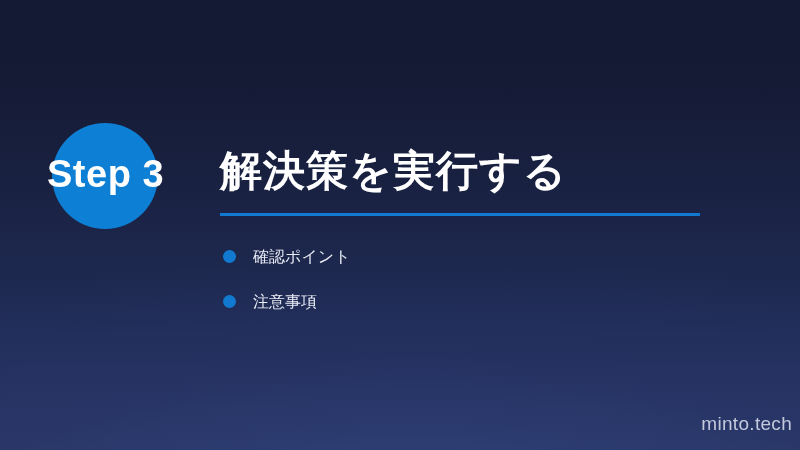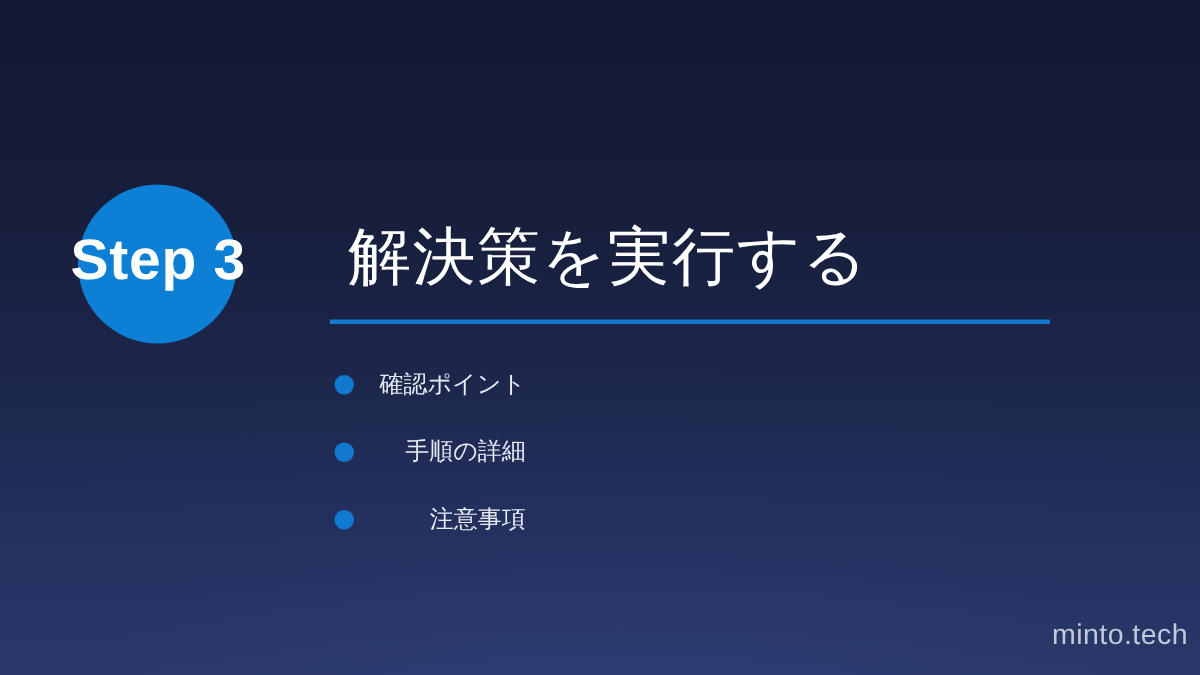--- a/index.html
+++ b/index.html
@@ -59,26 +59,26 @@
     font-size: 38px;
     font-weight: bold;
     letter-spacing: 0.5px;
     line-height: 42px;
     white-space: nowrap;
   }
 
   
   .title {
     position: absolute;
-    left: 232px;
+    left: 220px;
     top: 146px;
     z-index: 2;
     color: #ffffff;
     font-size: 42px;
-    font-weight: normal;
+    font-weight: bold;
     line-height: 50px;
     letter-spacing: 1px;
     white-space: nowrap;
   }
 
   .divider {
     position: absolute;
     left: 220px;
     top: 213px;
     width: 480px;
@@ -96,21 +96,20 @@
     margin: 0;
     padding: 0;
     list-style: none;
   }
 
   .bullet-item {
     position: relative;
     height: 45px;
     display: flex;
     align-items: center;
-    justify-content: space-between;
   }
 
   .bullet-dot {
     width: 13px;
     height: 13px;
     border-radius: 50%;
     background: #1279d0;
     flex: 0 0 auto;
     margin-left: 1px;
   }
@@ -149,23 +148,19 @@
 
   <div class="divider"></div>
 
   <ul class="bullets">
     <li class="bullet-item">
       <span class="bullet-dot"></span>
       <span class="bullet-text">確認ポイント</span>
     </li>
     <li class="bullet-item">
       <span class="bullet-dot"></span>
-      <span class="bullet-text">手順の詳細</span>
-    </li>
-    <li class="bullet-item">
-      <span class="bullet-dot"></span>
       <span class="bullet-text">注意事項</span>
     </li>
   </ul>
 
   <div class="footer-brand">minto.tech</div>
 
 </div>
 
 </body></html>

